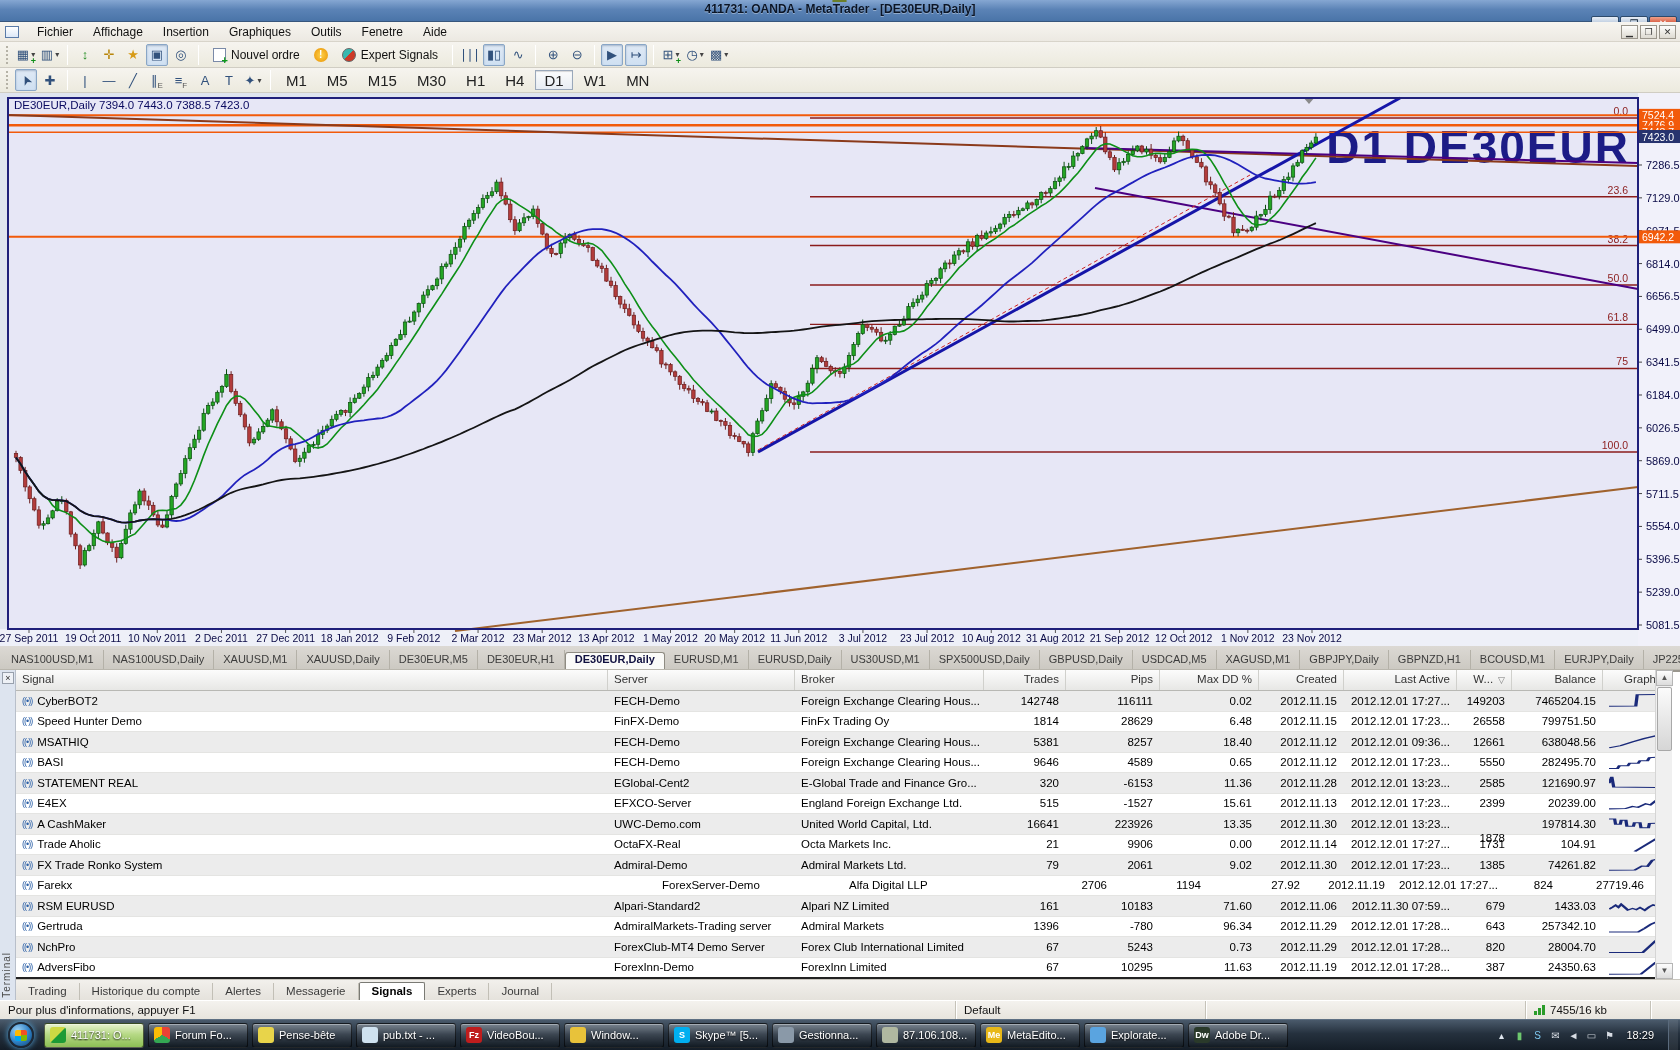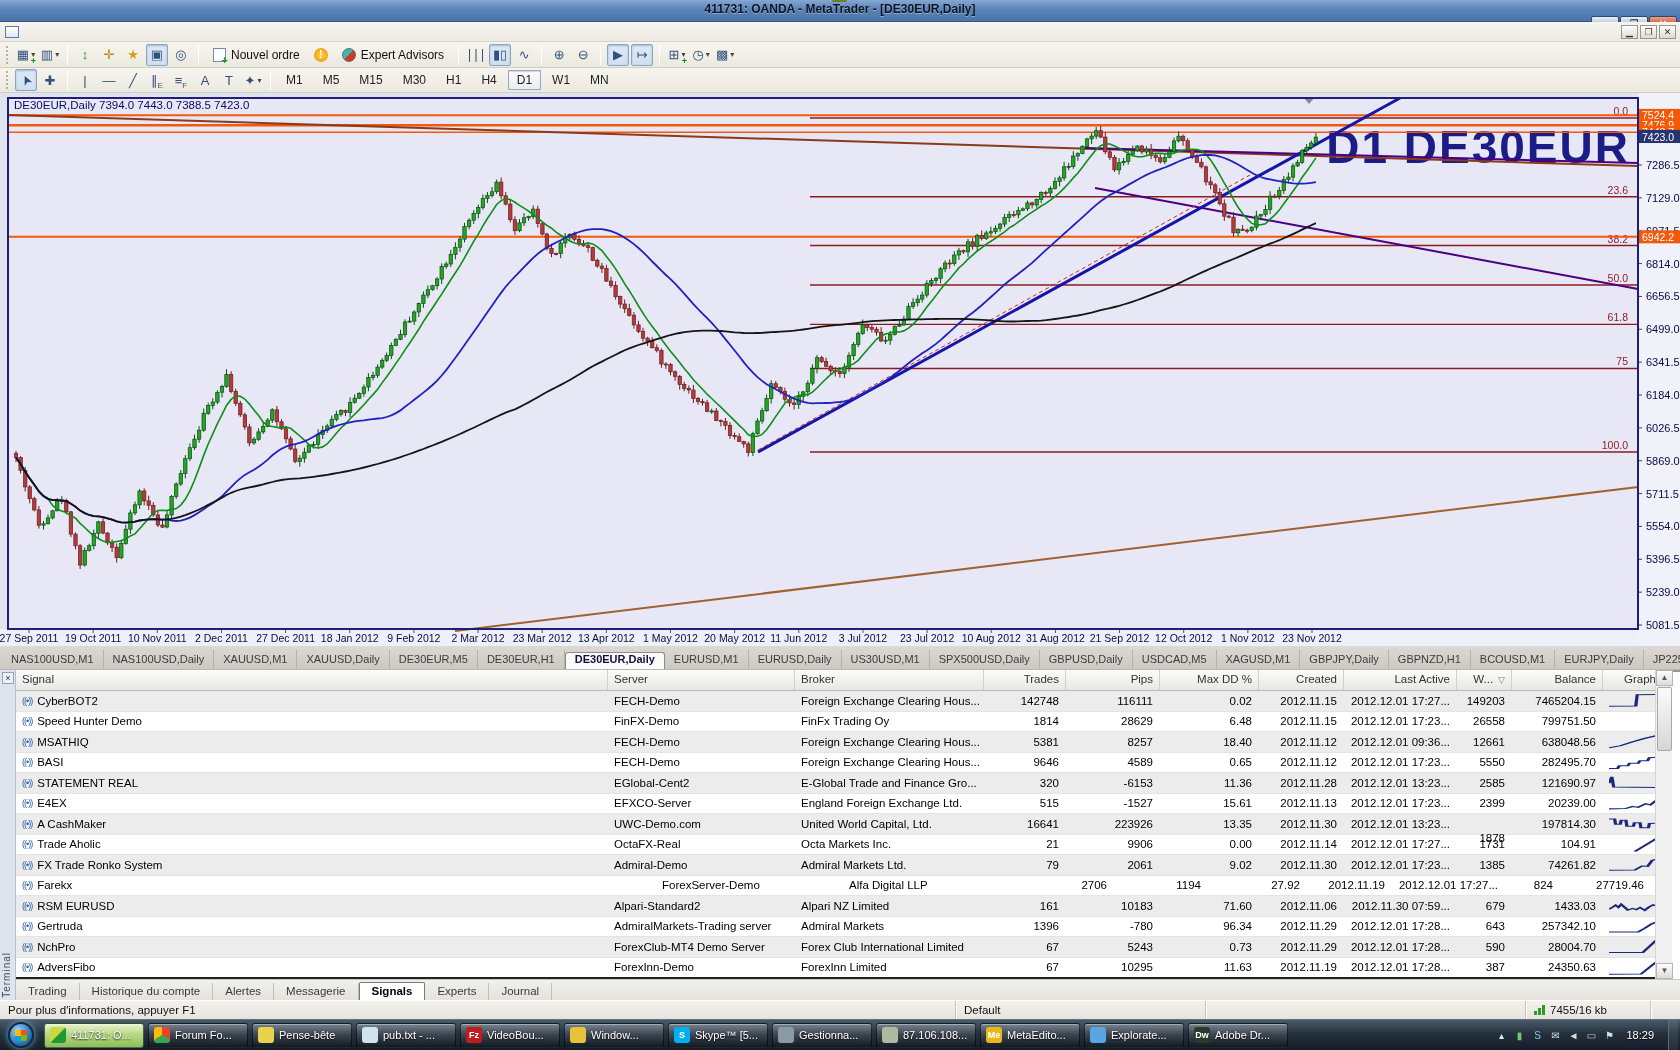--- a/index.html
+++ b/index.html
@@ -36,21 +36,21 @@
   .tbtn.pressed{border:1px solid #89a6c6;background:linear-gradient(#dfe9f5,#cfe0f2);box-shadow:inset 0 1px 2px rgba(60,90,130,.35);}
   .tbtn .dd{font-size:8px;color:#444;margin-left:2px;}
   .tbtn .plus{position:absolute;right:0;bottom:0;font-size:9px;font-weight:bold;color:#0d8f17;line-height:8px;}
   .tbtn.haslabel{padding:0 7px;gap:5px;font-size:12px;color:#111;}
   .tbsep{width:1px;height:20px;background:#c9c5ba;border-right:1px solid #fff;margin:0 5px;}
   .alertico{width:14px;height:14px;border-radius:50%;background:radial-gradient(#ffd24a,#e89000);color:#fff;
     font-size:10px;font-weight:bold;display:flex;align-items:center;justify-content:center;}
   .eaico{width:14px;height:14px;border-radius:50%;background:linear-gradient(135deg,#38b8b0 50%,#cc3a28 50%);border:1px solid #666;}
   .docico{width:13px;height:14px;background:#fff;border:1px solid #7a8aa8;position:relative;}
   .docico span{position:absolute;right:-3px;bottom:-4px;color:#0d9c17;font-weight:bold;font-size:11px;line-height:10px;}
-  .tfbtn{height:20px;padding:0 8px;display:flex;align-items:center;font-size:12px;color:#222;border:1px solid transparent;margin:0 1px;}
+  .tfbtn{height:20px;padding:0 8px;display:flex;align-items:center;font-size:15px;color:#222;border:1px solid transparent;margin:0 1px;}
   .tfbtn.active{border:1px solid #9aa8ba;background:linear-gradient(#fbfcfd,#e8edf3);box-shadow:inset 0 1px 1px rgba(0,0,0,.15);}
   .glyph-rot{display:inline-block;transform:rotate(-115deg);}
   
   #chart-region{top:93px;left:0;width:1680px;height:553px;background:#dfe4ef;}
   
   #chart-tabs{top:646px;left:0;width:1680px;height:24px;background:linear-gradient(#dcd9d4,#ccc9c2);
     display:flex;align-items:flex-end;font-size:11px;color:#3c3c3c;padding-left:2px;border-bottom:1px solid #b9b6ad;}
   .ctab{padding:3px 9px 4px;border-right:1px solid #b4b1a8;white-space:nowrap;cursor:default;}
   .ctab.active{background:#fafaf8;border:1px solid #8e8b82;border-bottom:none;font-weight:bold;color:#101040;
     border-radius:3px 3px 0 0;padding-top:0;}
@@ -119,20 +119,29 @@
   <div class="title">411731: OANDA - MetaTrader - [DE30EUR,Daily]</div>
   <div class="winbtns">
     <div class="winbtn">▁</div>
     <div class="winbtn">❐</div>
     <div class="winbtn close">✕</div>
   </div>
 </div>
 
 <div id="menubar" class="abs">
   <div class="chartico"></div>
+  <div id="menu-items" style="display:flex">
+      <div class="menu-item">Fichier</div>
+      <div class="menu-item">Affichage</div>
+      <div class="menu-item">Insertion</div>
+      <div class="menu-item">Graphiques</div>
+      <div class="menu-item">Outils</div>
+      <div class="menu-item">Fenetre</div>
+      <div class="menu-item">Aide</div>
+    </div>
   <div id="childbtns">
     <div class="childbtn">▁</div>
     <div class="childbtn">❐</div>
     <div class="childbtn">✕</div>
   </div>
 </div>
 
 <div id="toolbar1" class="abs toolbar">
     <div class="grip"></div>
     <div class="tbtn">
@@ -165,21 +174,21 @@
       <span class="docico">
         <span>+</span>
       </span>
       <span>Nouvel ordre</span>
     </div>
     <div class="tbtn">
       <span class="alertico">!</span>
     </div>
     <div class="tbtn haslabel">
       <span class="eaico"></span>
-      <span>Expert Advisors</span>
+      <span>Expert Signals</span>
     </div>
     <div class="tbsep"></div>
     <div class="tbtn">
       <span>∣∣∣</span>
     </div>
     <div class="tbtn pressed">
       <span>▮▯</span>
     </div>
     <div class="tbtn">
       <span>∿</span>
@@ -1183,21 +1192,21 @@
       <div class="tcell r" style="width: 99px; flex: 0 0 99px;">
         <span>0.73</span>
       </div>
       <div class="tcell r" style="width: 85px; flex: 0 0 85px;">
         <span>2012.11.29</span>
       </div>
       <div class="tcell r" style="width: 113px; flex: 0 0 113px;">
         <span>2012.12.01 17:28...</span>
       </div>
       <div class="tcell r" style="width: 55px; flex: 0 0 55px;">
-        <span>590</span>
+        <span>820</span>
       </div>
       <div class="tcell r" style="width: 91px; flex: 0 0 91px;">
         <span>28004.70</span>
       </div>
       <div class="tcell r" style="width: 60px; flex: 0 0 60px;">
         <svg width="52" height="15" viewBox="0 0 100 100" preserveAspectRatio="none">
           <polyline points="0,90 72,90 100,10" fill="none" stroke="#1a2a7a" stroke-width="7"></polyline>
         </svg>
       </div>
     </div>

